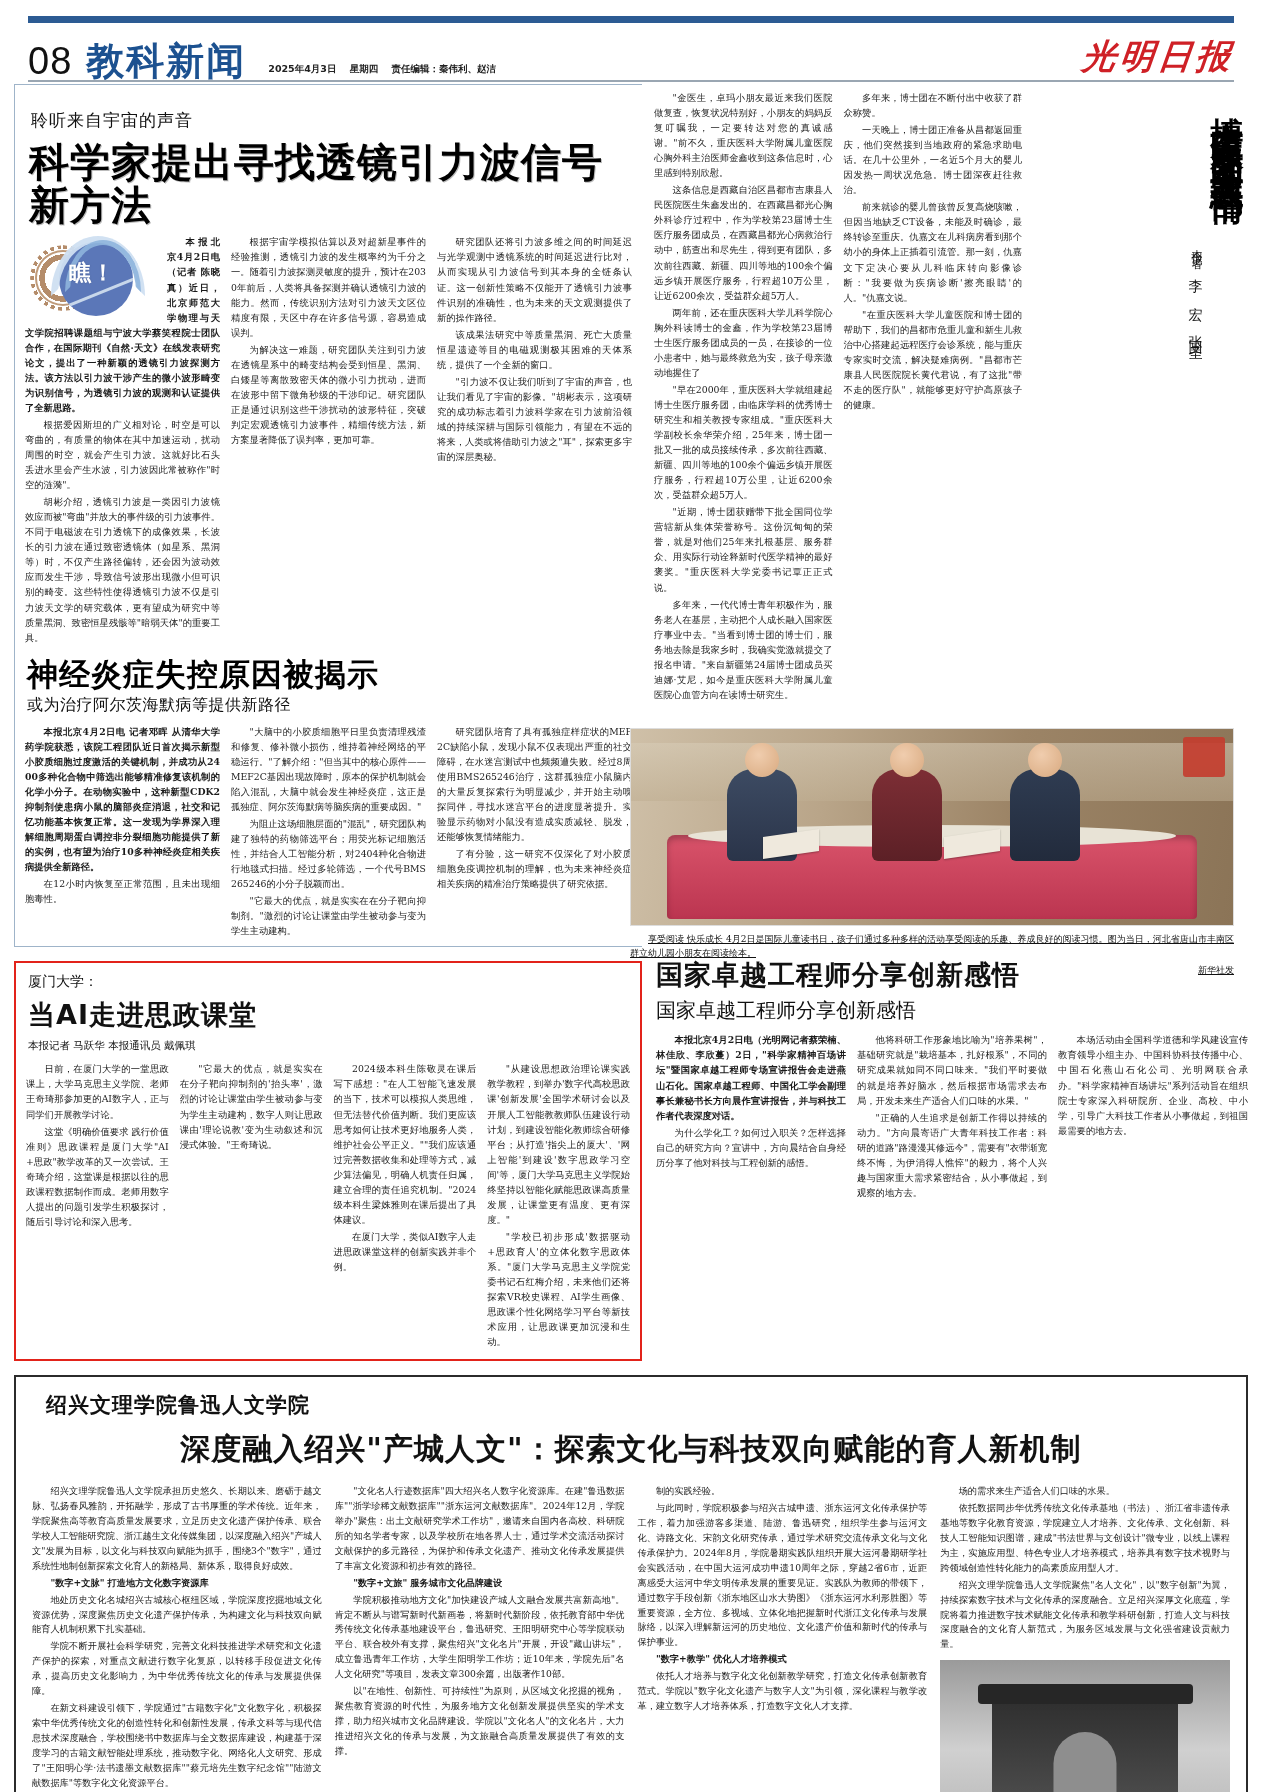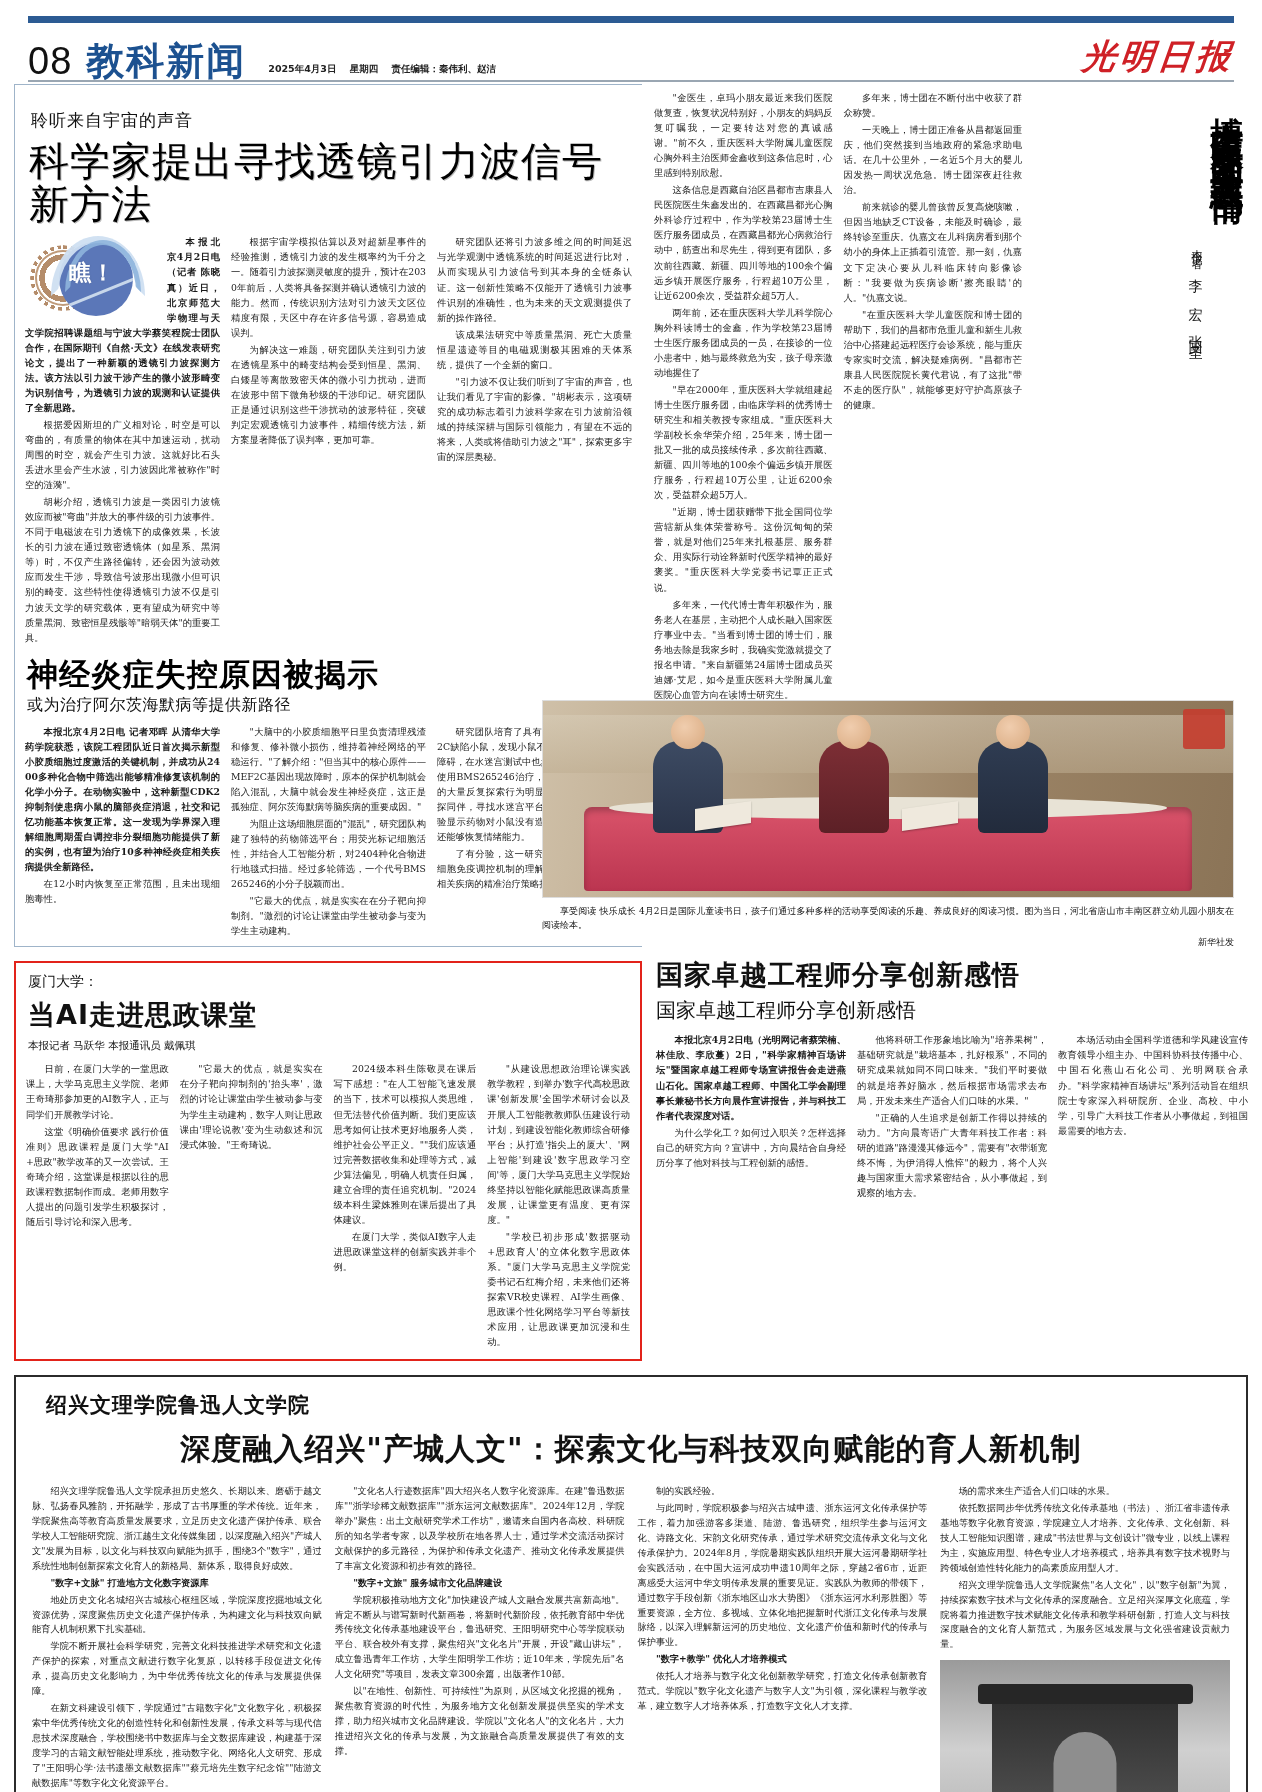--- a/index.html
+++ b/index.html
@@ -63,21 +63,21 @@
   .col-mid { width:390px; padding:6px 10px 0 12px; }
   .col-right { width:216px; padding:6px 4px 0 8px; }
 
   
   .kicker {
     font-family:"DejaVu Sans","Liberation Sans",sans-serif;
     font-size:17px; color:#111; margin:14px 0 8px 6px; letter-spacing:1px;
   }
   .head-1 {
     font-family:"DejaVu Serif","Liberation Serif",serif;
-    font-weight:normal; font-size:40px; letter-spacing:1px;
+    font-weight:bold; font-size:40px; letter-spacing:1px;
     margin:0 0 8px 4px; line-height:1.08; color:#000;
     text-shadow:1px 1px 0 #bbb;
   }
   .head-2 {
     font-family:"DejaVu Sans","Liberation Sans",sans-serif;
     font-weight:bold; font-size:31px; letter-spacing:1px;
     margin:10px 0 4px 2px; line-height:1.1; color:#000;
   }
   .subhead-2 {
     font-family:"DejaVu Sans","Liberation Sans",sans-serif;
@@ -379,21 +379,21 @@
         <div class="vhead-block">
           <div class="vbyline">
             <span>本报记者</span>
             <span class="nm">李 宏  张国圣</span>
           </div>
           <div class="vhead">博士生医疗服务团的二十五载西部情</div>
         </div>
       </div>
     </div>
 
-    <div style="position:absolute; right:14px; top:608px; width:692px;">
+    <div style="position:absolute; right:14px; top:636px; width:604px;text-decoration:underline;">
       <div class="photo">
         <div class="wall"></div>
           <div class="shelf"></div>
         <div class="table"></div>
         <div class="kid k1"></div>
           <div class="kid k2"></div>
           <div class="kid k3"></div>
         <div class="book b1"></div>
           <div class="book b2"></div>
         <div class="logobox"></div>

